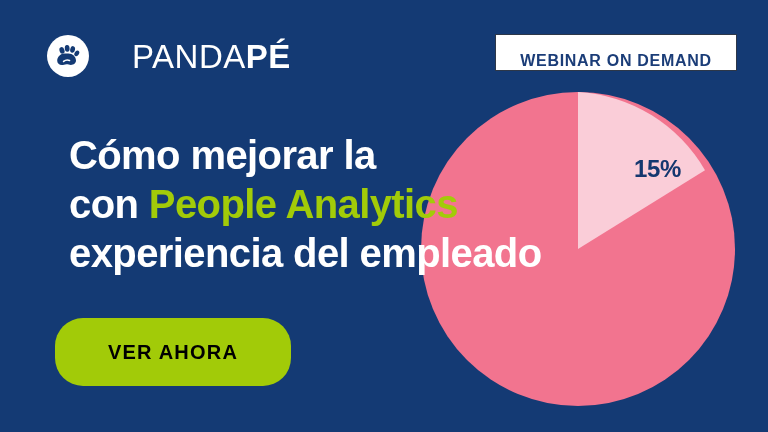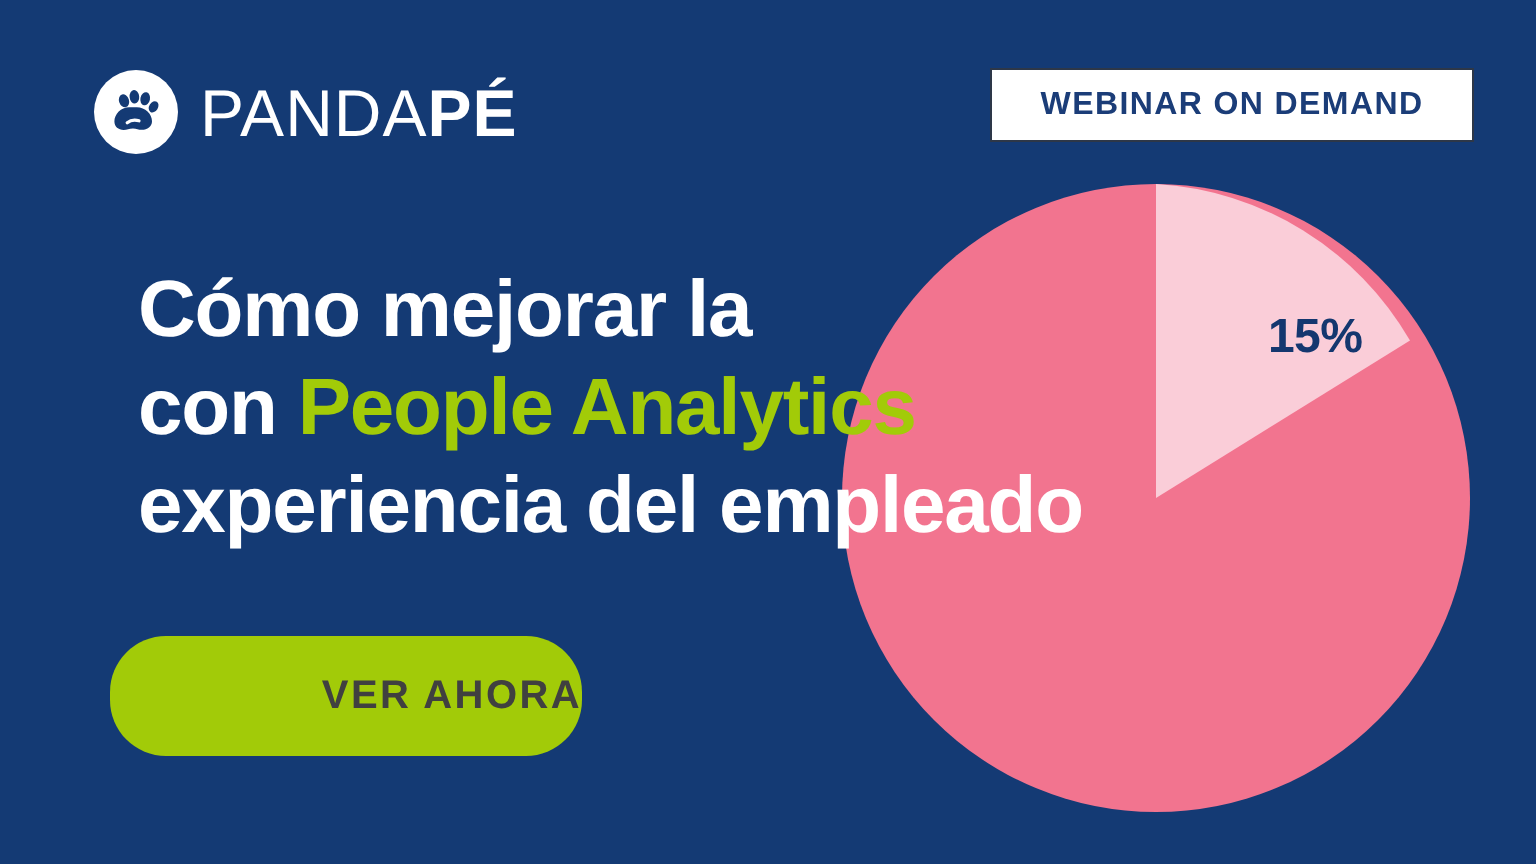--- a/index.html
+++ b/index.html
@@ -61,36 +61,37 @@
     flex: 0 0 auto;
   }
   #logo .mark svg { display: block; }
   #logo .wordmark {
     font-size: 33px;
     line-height: 1;
     color: #ffffff;
     letter-spacing: 0.5px;
     white-space: nowrap;
     font-weight: 300;
+    margin-left: 32px;
   }
   #logo .wordmark .thin { font-weight: 300; }
   #logo .wordmark .bold { font-weight: 700; }
 
   
   #webinar-badge {
     position: absolute;
     right: 31px;
     top: 34px;
     height: 37px;
     min-width: 242px;
     box-sizing: border-box;
     background: #ffffff;
     border: 1.5px solid #2d3748;
     display: flex;
-    align-items: center;
+    align-items: flex-end;
     justify-content: center;
     padding: 0 16px;
     z-index: 4;
   }
   #webinar-badge span {
     font-size: 16px;
     font-weight: 700;
     color: #1B3D78;
     letter-spacing: 0.7px;
     white-space: nowrap;
@@ -112,34 +113,33 @@
   }
   #headline .accent { color: #A2CB08; }
   #headline .ln { display: block; margin-left: 20px; }
 
   
   #cta-button {
     position: absolute;
     left: 55px;
     top: 318px;
     width: 236px;
-    height: 60px;
+    height: 68px;
     box-sizing: border-box;
     background: #A2CB08;
     border: none;
     border-radius: 28px;
-    color: #404040;
+    color: #000000;
     font-family: "Liberation Sans", sans-serif;
     font-size: 20px;
     font-weight: 700;
     letter-spacing: 1.2px;
     cursor: pointer;
     z-index: 4;
     padding: 0;
-    text-align: right;
   }
 </style>
 </head>
 <body>
 
 <div id="stage">
 
   <div id="pie-chart">
     <svg viewBox="0 0 314 314" xmlns="http://www.w3.org/2000/svg" aria-hidden="true">
       <circle cx="157" cy="157" r="157" fill="#F2748F"></circle>

